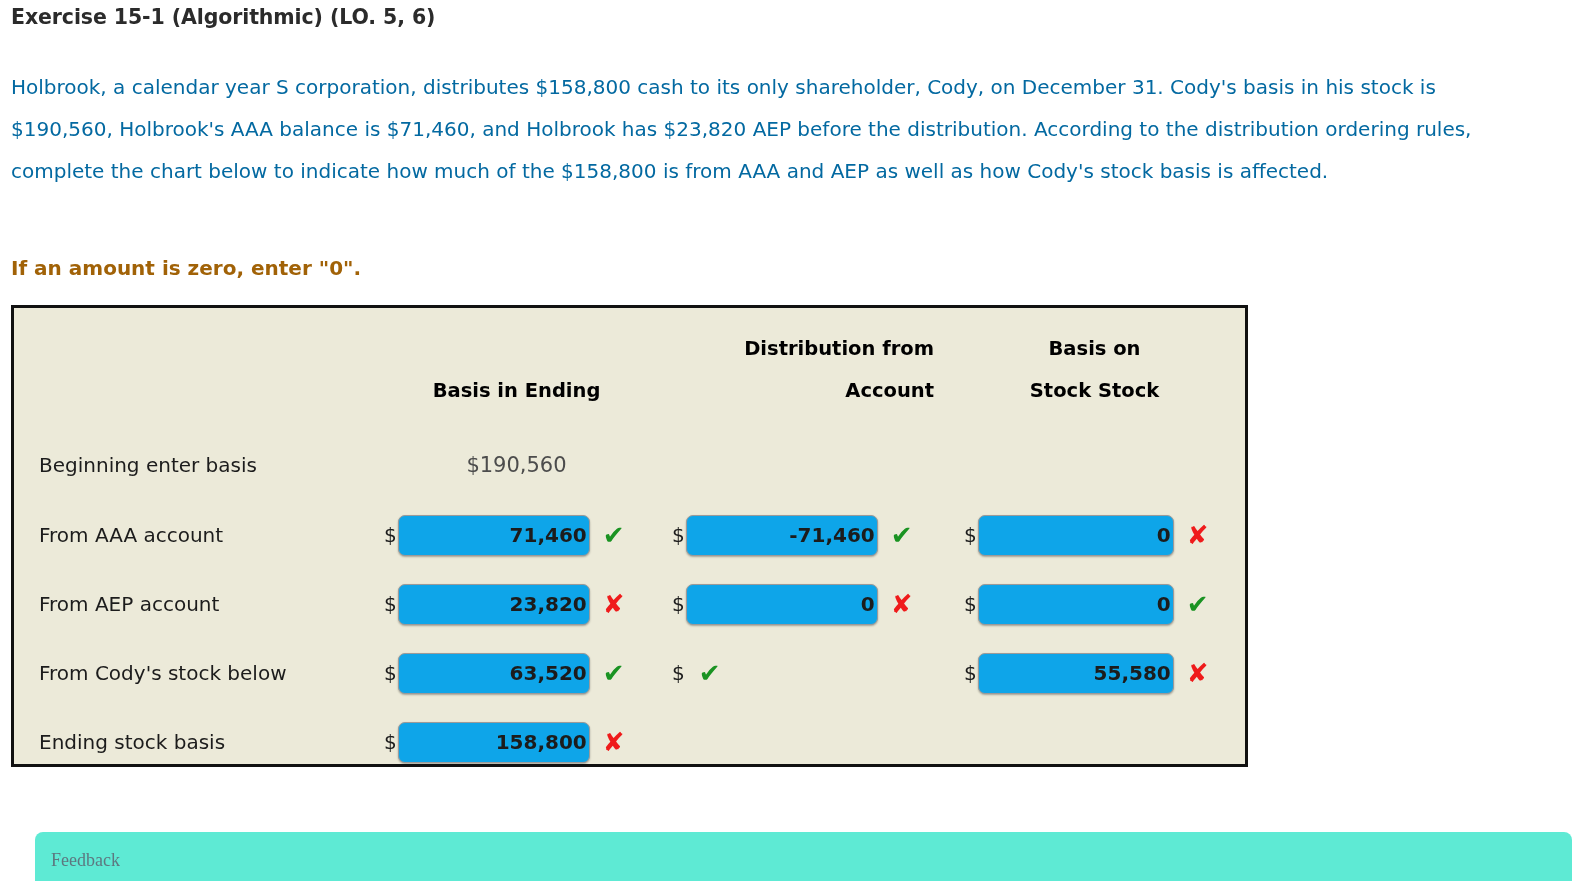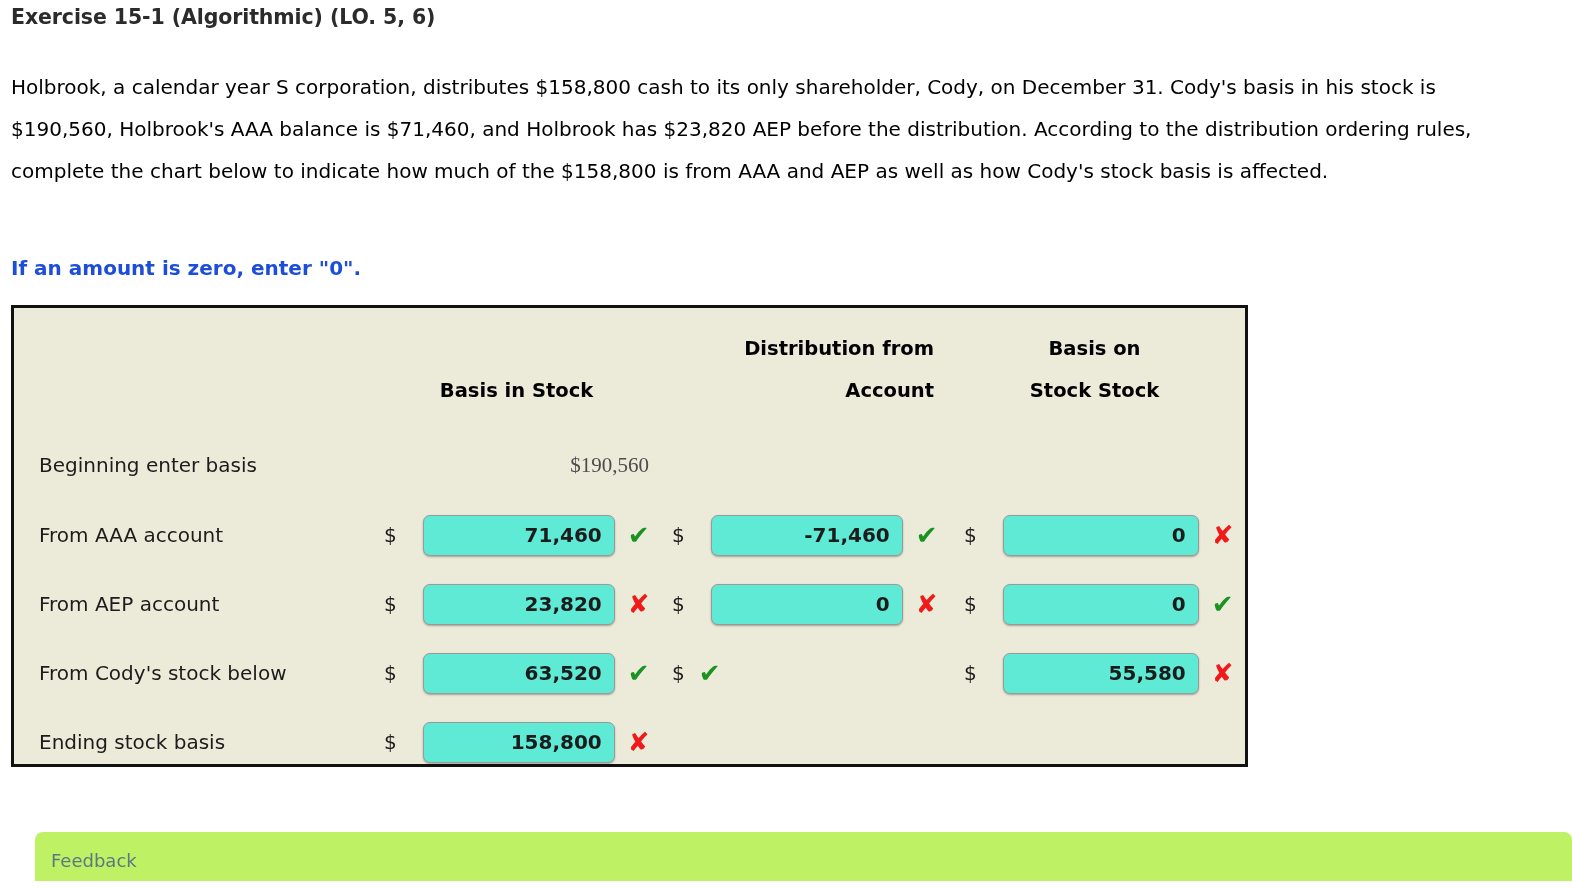--- a/index.html
+++ b/index.html
@@ -30,30 +30,30 @@
   }
 
   
   .problem {
     position: absolute;
     left: 11px;
     top: 66px;
     width: 1530px;
     font-size: 20px;
     line-height: 42px;
-    color: #000000;
+    color: #0369a1;
   }
 
   .zero-note {
     position: absolute;
     left: 11px;
     top: 256px;
     font-size: 20px;
     font-weight: bold;
-    color: #1d4ed8;
+    color: #a16207;
   }
 
   
   .panel {
     position: absolute;
     left: 11px;
     top: 305px;
     width: 1237px;
     height: 462px;
     background: #ecead9;
@@ -115,64 +115,63 @@
     color: #1c1c1c;
     margin-right: 1px;
     line-height: 1;
   }
 
   .money-input {
     width: 192px;
     height: 41px;
     border: 1px solid #9a9a9a;
     border-radius: 7px;
-    background: #5eead4;
+    background: #0ea5e9;
     box-shadow: 0 1px 2px rgba(0,0,0,0.30);
     font-family: "DejaVu Sans", "Liberation Sans", sans-serif;
     font-size: 20px;
     font-weight: bold;
     color: #1c1c1c;
     text-align: right;
-    padding: 0 12px 0 6px;
+    padding: 0 2px 0 6px;
     outline: none;
-    margin-left: 25px;
   }
   .money-input.wide { width: 196px; }
 
   .mark {
     margin-left: 13px;
     font-size: 26px;
     font-weight: bold;
     line-height: 1;
     display: inline-block;
   }
   .mark.ok  { color: #1a9322; }
   .mark.bad { color: #ef1b1b; }
 
   .static-value {
     position: absolute;
     left: 370px;
     width: 265px;
     top: 50%;
     transform: translateY(-50%);
-    text-align: right;
+    text-align: center;
     font-size: 21px;
     color: #4c4c4c;
-    font-family: Liberation Serif, serif;
   }
 
   
   .feedback-box {
     position: absolute;
     left: 35px;
     top: 832px;
     width: 1537px;
     height: 49px;
-    background: #bef264;
+    background: #5eead4;
     border-radius: 8px 8px 0 0;
+    font-family: Liberation Serif, serif;
   }
   .feedback-label {
     position: absolute;
     left: 16px;
     top: 18px;
     font-size: 18px;
     color: #5d7880;
   }
 </style>
 </head>
@@ -181,21 +180,21 @@
 <div class="ex-title">Exercise 15-1 (Algorithmic) (LO. 5, 6)</div>
 
 <div class="problem">Holbrook, a calendar year S corporation, distributes $158,800 cash to its only shareholder, Cody, on December 31. Cody's basis in his stock is $190,560, Holbrook's AAA balance is $71,460, and Holbrook has $23,820 AEP before the distribution. According to the distribution ordering rules, complete the chart below to indicate how much of the $158,800 is from AAA and AEP as well as how Cody's stock basis is affected.</div>
 
 <div class="zero-note">If an amount is zero, enter "0".</div>
 
 <div class="panel">
   <div class="grid">
 
     <div class="hdr hdr-basis">
-      <span>Basis in Stock</span>
+      <span>Basis in Ending</span>
     </div>
 
     <div class="hdr hdr-dist">
       <span class="l1">Distribution from</span>
       <span class="l2">Account</span>
     </div>
 
     <div class="hdr hdr-effect">
       <span class="l1">Basis on</span>
       <span class="l2">Stock Stock</span>

